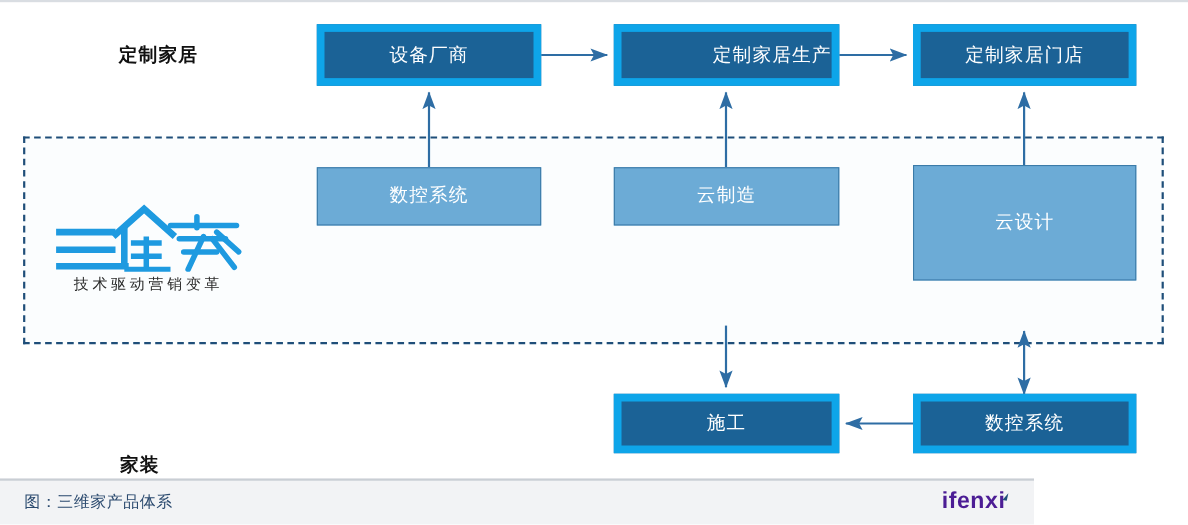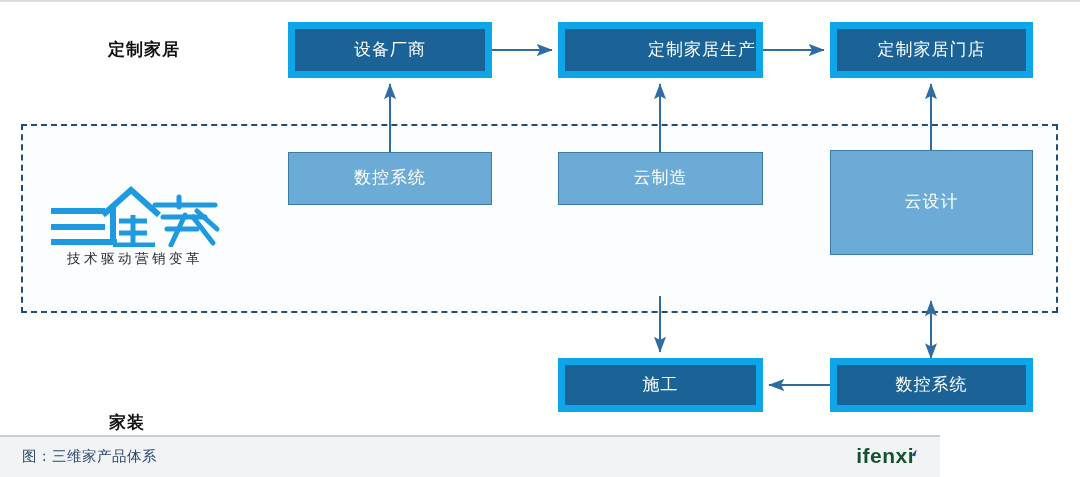--- a/index.html
+++ b/index.html
@@ -121,21 +121,21 @@
     font-size: 14.5px;
     color: #2b4a6f;
     letter-spacing: 0.5px;
     white-space: nowrap;
   }
   .footer-brand {
     position: absolute;
     right: 22px;
     top: 7px;
     font-size: 21px;
-    color: #14532d;
+    color: #4c1d95;
     font-weight: 600;
     letter-spacing: 0.5px;
     white-space: nowrap;
   }
   .footer-brand .tick {
     display: inline-block;
     width: 0; height: 0;
     border-left: 4px solid transparent;
     border-bottom: 7px solid #1f4e79;
     transform: translate(-2px, -7px) rotate(12deg);

